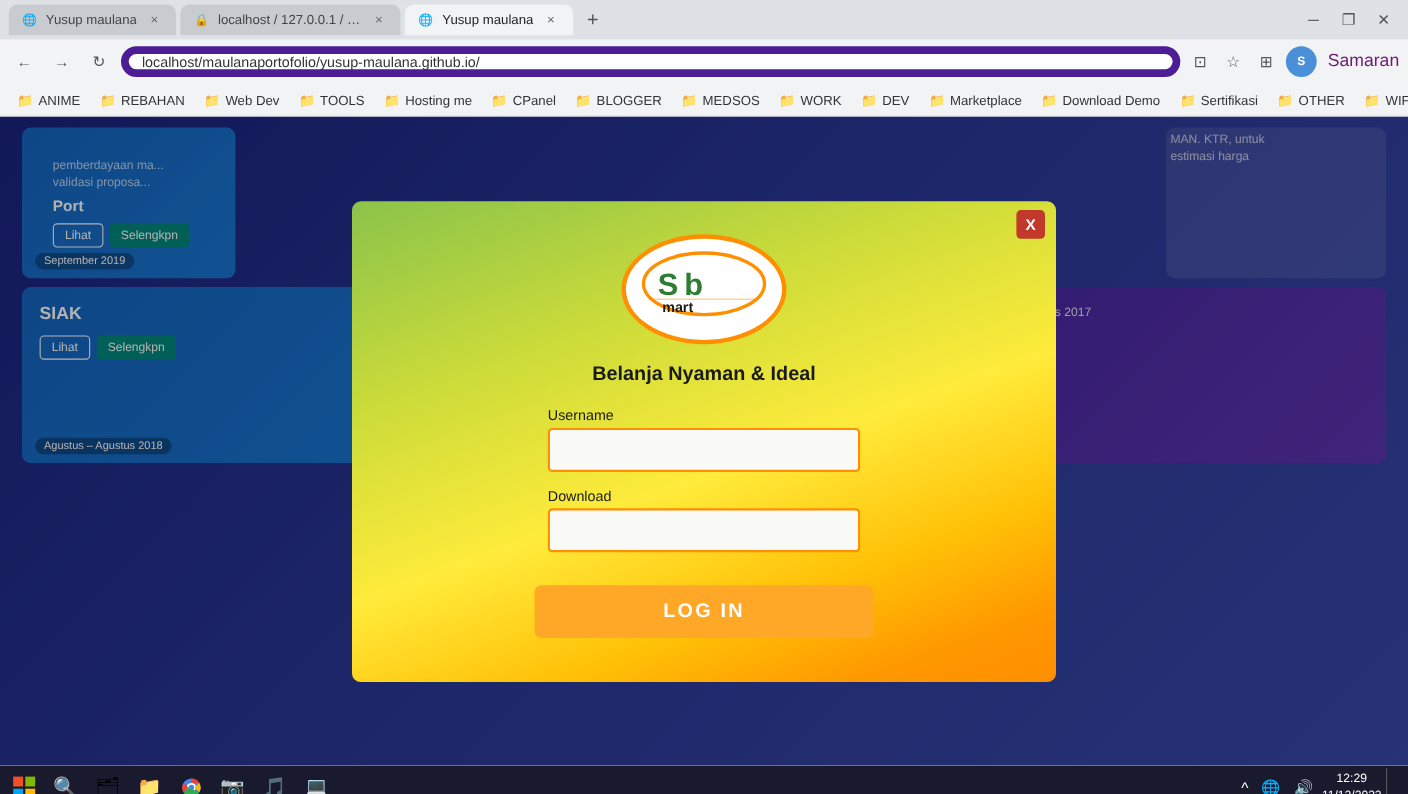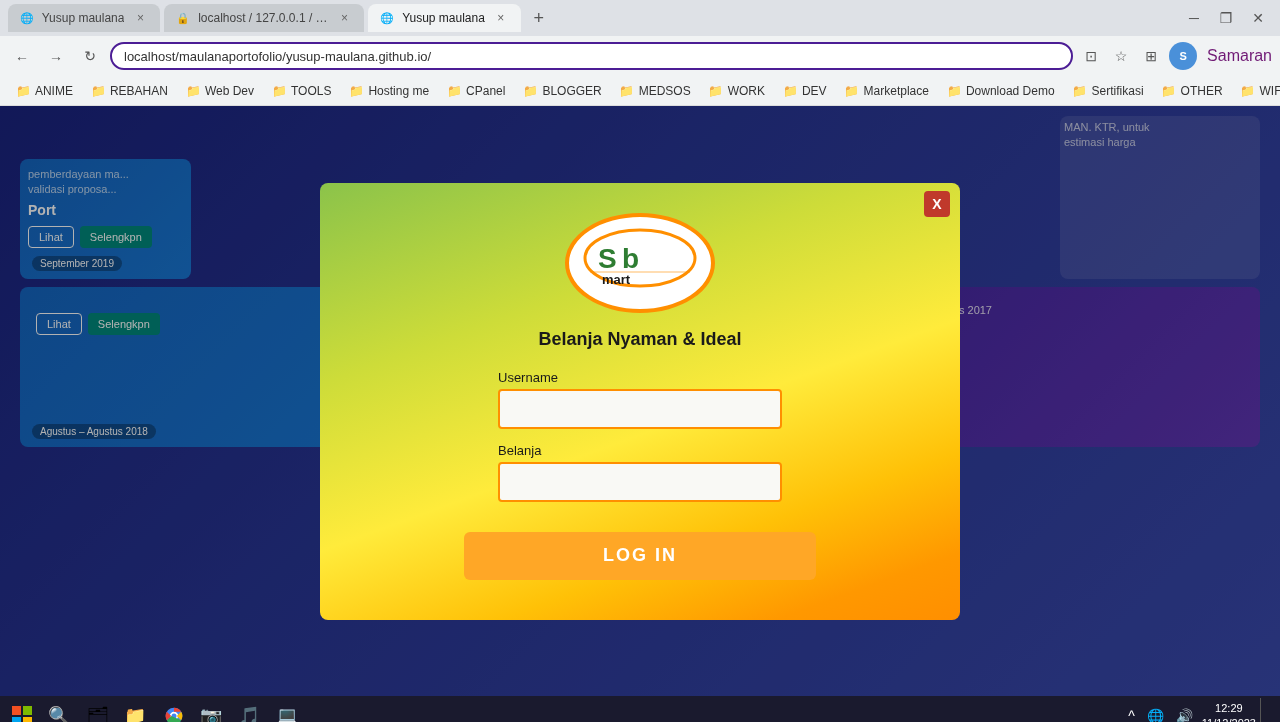--- a/index.html
+++ b/index.html
@@ -84,21 +84,21 @@
     .address-input-wrap {
       flex: 1;
       height: 28px;
       background: #fff;
       border-radius: 14px;
       display: flex;
       align-items: center;
       padding: 0 12px;
       font-size: 13px;
       color: #333;
-      border: 2px solid #4c1d95;
+      border: 7px solid #4c1d95;
     }
     .address-icons {
       display: flex;
       gap: 6px;
       align-items: center;
     }
     .addr-icon {
       width: 24px; height: 24px;
       display: flex; align-items: center; justify-content: center;
       font-size: 14px; color: #555; cursor: pointer;
@@ -280,21 +280,21 @@
       height: 40px;
       border: 2px solid #ff8f00;
       border-radius: 4px;
       background: #f9f9f5;
       padding: 0 10px;
       font-size: 13px;
       outline: none;
     }
 
     .login-btn {
-      width: 352px;
+      width: 308px;
       height: 48px;
       background: #ffa726;
       border: none;
       border-radius: 6px;
       font-size: 18px;
       font-weight: bold;
       color: #fff;
       cursor: pointer;
       margin-top: 16px;
       letter-spacing: 2px;
@@ -467,40 +467,41 @@
 
   </div>
 </div>
 
 <div class="page-content">
 
   <div class="bg-content">
 
     <div style="display:flex; gap:16px; margin-bottom:8px;">
 
-      <div style="width:171px; background: linear-gradient(135deg, #1565c0, #1976d2); border-radius:8px; padding:8px; color:#fff; position:relative; min-height:120px; overflow:hidden;margin-top:43px;">
+      <div style="width:194px; background: linear-gradient(135deg, #1565c0, #1976d2); border-radius:8px; padding:28px; color:#fff; position:relative; min-height:120px; overflow:hidden;">
         <p class="partial-text">pemberdayaan ma...<br>validasi proposa...</p>
         <span style="font-size:14px; font-weight:bold; color:#fff; display:block; margin-top:4px;">Port</span>
         <div style="display:flex; gap:6px; margin-top:8px;">
           <button class="card-btn btn-outline">Lihat</button>
           <button class="card-btn btn-teal">Selengkpn</button>
         </div>
         <span style="position:absolute; bottom:8px; left:12px; font-size:10px; background:rgba(0,0,0,0.3); padding:2px 8px; border-radius:10px; color:#fff;">September 2019</span>
       </div>
 
       <div style="flex:1;"></div>
       <div style="width:200px; background:rgba(255,255,255,0.1); border-radius:8px; padding:4px; color:#fff;">
         <p class="partial-text">MAN. KTR, untuk</p>
         <p class="partial-text">estimasi harga</p>
       </div>
     </div>
 
     <div class="card-row">
 
       <div class="portfolio-card card-blue">
+        <div class="card-title">SIAK</div>
         <div class="card-btn-row">
           <button class="card-btn btn-outline">Lihat</button>
           <button class="card-btn btn-teal">Selengkpn</button>
         </div>
         <span class="card-date">Agustus – Agustus 2018</span>
       </div>
 
       <div class="portfolio-card card-teal">
         <div class="card-title">Man. KTR</div>
         <div class="card-desc">Sebuah aplikasi berba...<br>transaksi, karyawan d...</div>
@@ -542,21 +543,21 @@
         </div>
 
         <div class="tagline">Belanja Nyaman &amp; Ideal</div>
 
         <div class="form-group">
           <label class="form-label">Username</label>
           <input type="text" class="form-input" placeholder="" style="">
         </div>
 
         <div class="form-group">
-          <label class="form-label">Belanja</label>
+          <label class="form-label">Download</label>
           <input type="password" class="form-input" placeholder="" style="">
         </div>
 
         <button class="login-btn">LOG IN</button>
       </div>
     </div>
   </div>
 </div>
 
 <div class="taskbar">

